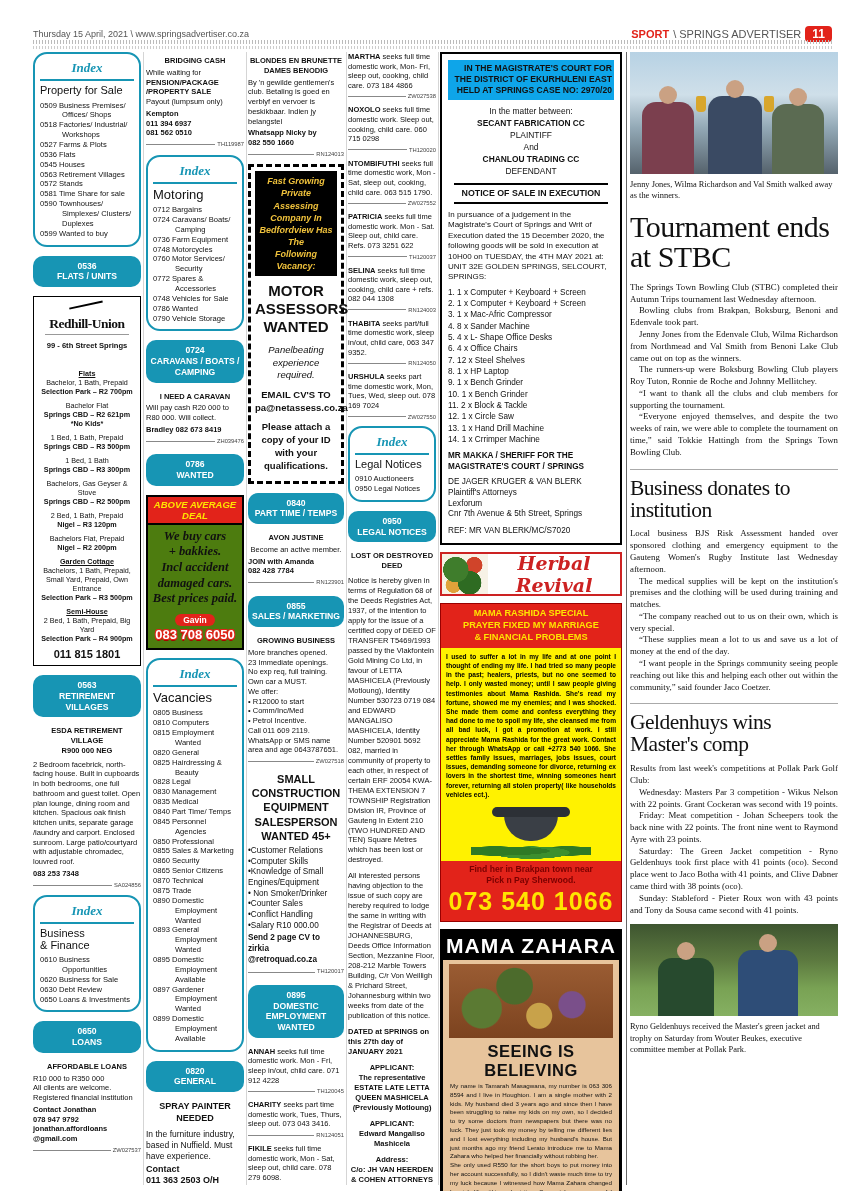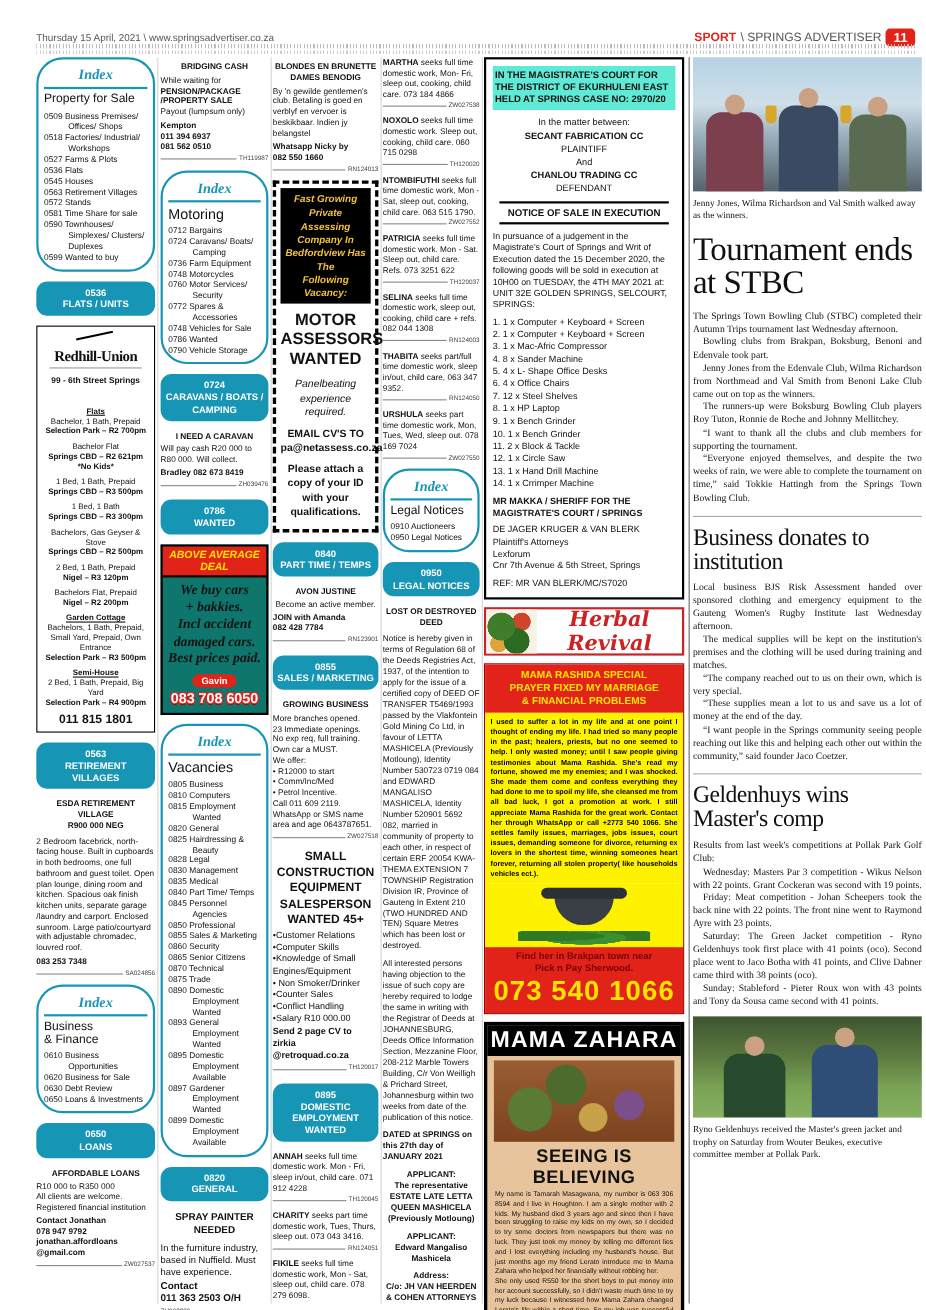--- a/index.html
+++ b/index.html
@@ -17,21 +17,21 @@
   .col{position:absolute;top:52px}
   #col1{left:33px;width:108px}
   #col2{left:146px;width:98px}
   #col3{left:248px;width:96px}
   #col4{left:348px;width:88px}
   #col5{left:440px;width:182px}
   #col6{left:630px;width:208px}
   .vline{position:absolute;top:52px;bottom:6px;border-left:1px solid #d5d5d5}
   .vblack{position:absolute;top:52px;bottom:6px;border-left:1px solid #666}
   
-  .idxbox{border:2px solid #1795b4;border-radius:24px;padding:6px 5px;margin-bottom:9px;background:#fff}
+  .idxbox{border:2px solid #1795b4;border-radius:14px;padding:6px 5px;margin-bottom:9px;background:#fff}
   .ixhead{text-align:center;color:#1795b4;font-weight:bold;font-style:italic;font-family:"Liberation Serif",serif;font-size:13px;border-bottom:2px solid #1795b4;padding-bottom:3px;margin-bottom:4px}
   .ixtitle{font-size:11px;margin:3px 0 4px;line-height:1.05}
   .ixitem{font-size:7.6px;line-height:1.3;padding-left:22px;text-indent:-22px}
   
   .banner{background:#1795b4;color:#fff;border-radius:10px;text-align:center;font-weight:bold;font-size:8.6px;line-height:1.25;padding:5px 3px;margin:9px 0}
   
   .tad{font-size:7.5px;line-height:1.3;margin-top:4px}
   .tad .ttl{font-weight:bold;text-align:center;margin-bottom:2px}
   .tad .cnt{font-weight:bold;text-align:left;margin-top:2px}
   .refline{display:flex;align-items:center;margin:3px 0 6px}
@@ -42,36 +42,36 @@
   .redhill{border:1px solid #000;padding:5px 3px;text-align:center;margin-bottom:9px}
   .rh-roof{width:34px;height:12px;border-top:2px solid #000;transform:rotate(-12deg);margin:2px auto 0}
   .rh-logo{font-family:"Liberation Serif",serif;font-weight:bold;font-size:13.5px;letter-spacing:-0.5px}
   .rh-tag{height:3px;border-top:1px solid #999;margin:2px 8px 4px}
   .rh-addr{font-size:7.6px;font-weight:bold;margin-bottom:19px}
   .rh-item{margin-bottom:5px;font-size:7.2px;line-height:1.25}
   .rh-item .hd{font-weight:bold;text-decoration:underline}
   .rh-item .pr,.rh-item .nt{font-weight:bold}
   .rh-tel{font-weight:bold;font-size:11px;margin-top:2px}
   
-  .carad{border:2px solid #000;background:#0f766e;text-align:center;margin:4px 0 8px;padding-bottom:6px}
+  .carad{border:2px solid #000;background:#4d7c0f;text-align:center;margin:4px 0 8px;padding-bottom:6px}
   .carad .bnr{background:#e2231a;color:#ffe400;font-weight:bold;font-style:italic;font-size:9.5px;padding:2px 1px;border-bottom:2px solid #000}
   .carad .big{font-family:"Liberation Serif",serif;font-weight:bold;font-style:italic;font-size:12.5px;line-height:1.25;padding:4px 2px 2px}
   .carad .gav{display:inline-block;background:#e2231a;color:#fff;font-weight:bold;font-size:8.5px;border-radius:8px;padding:1px 8px;margin-top:2px}
   .carad .tel{font-weight:bold;font-size:13px;color:#fff;text-shadow:-1px -1px 0 #e2231a,1px -1px 0 #e2231a,-1px 1px 0 #e2231a,1px 1px 0 #e2231a,0 2px 0 #a00}
   
   .assess{border:3px dashed #000;padding:4px;margin:6px 0;text-align:center}
   .assess .hdr{background:#000;color:#f0c23c;font-weight:bold;font-style:italic;font-size:9px;line-height:1.35;padding:4px 2px;margin-bottom:6px}
   .assess .big{font-size:15px;font-weight:bold;line-height:1.2;margin:6px 0}
   .assess .pan{font-style:italic;font-size:9.5px;line-height:1.3;margin:8px 0}
   .assess .em{font-weight:bold;font-size:9.5px;margin:8px 0 2px}
   .assess .eml{font-weight:bold;font-size:9.5px}
   .assess .note{font-weight:bold;font-size:9.5px;line-height:1.35;margin:8px 0 4px}
   
   .court{border:2px solid #000;padding:6px 6px 4px;font-size:8px;line-height:1.3}
-  .court .t1{background:#5eead4;font-weight:bold;text-align:left;font-size:8.6px;padding:3px 2px;margin-bottom:5px}
+  .court .t1{background:#0ea5e9;font-weight:bold;text-align:right;font-size:8.6px;padding:3px 2px;margin-bottom:5px}
   .court .mid{text-align:center;font-size:8.4px;line-height:1.45;margin-bottom:5px}
   .court .nt{border-top:2px solid #000;border-bottom:2px solid #000;text-align:center;font-weight:bold;font-size:8.8px;padding:3px 0;margin:5px 6px 6px}
   .court .itm{font-size:8.2px;line-height:1.38}
   .court .sh{font-weight:bold;margin-top:6px;font-size:8.2px}
   .court .att{margin-top:5px;font-size:8.2px}
   .court .rf{margin:6px 0 2px;font-size:8.2px}
   
   .herbal{border:2px solid #cc2222;display:flex;align-items:center;margin:7px 0;background:#fff;height:44px;overflow:hidden}
   .herbs{width:46px;height:44px;background:radial-gradient(circle at 30% 40%,#3f7d2c 0 30%,transparent 31%),radial-gradient(circle at 60% 70%,#2e6b22 0 28%,transparent 29%),radial-gradient(circle at 70% 30%,#d0442a 0 18%,transparent 19%),radial-gradient(circle at 25% 75%,#e0a23a 0 16%,transparent 17%),#f7f2e6}
   .herbal .scr{flex:1;text-align:center;font-family:"DejaVu Serif",serif;font-style:italic;font-weight:bold;color:#cc2222;font-size:19px}

